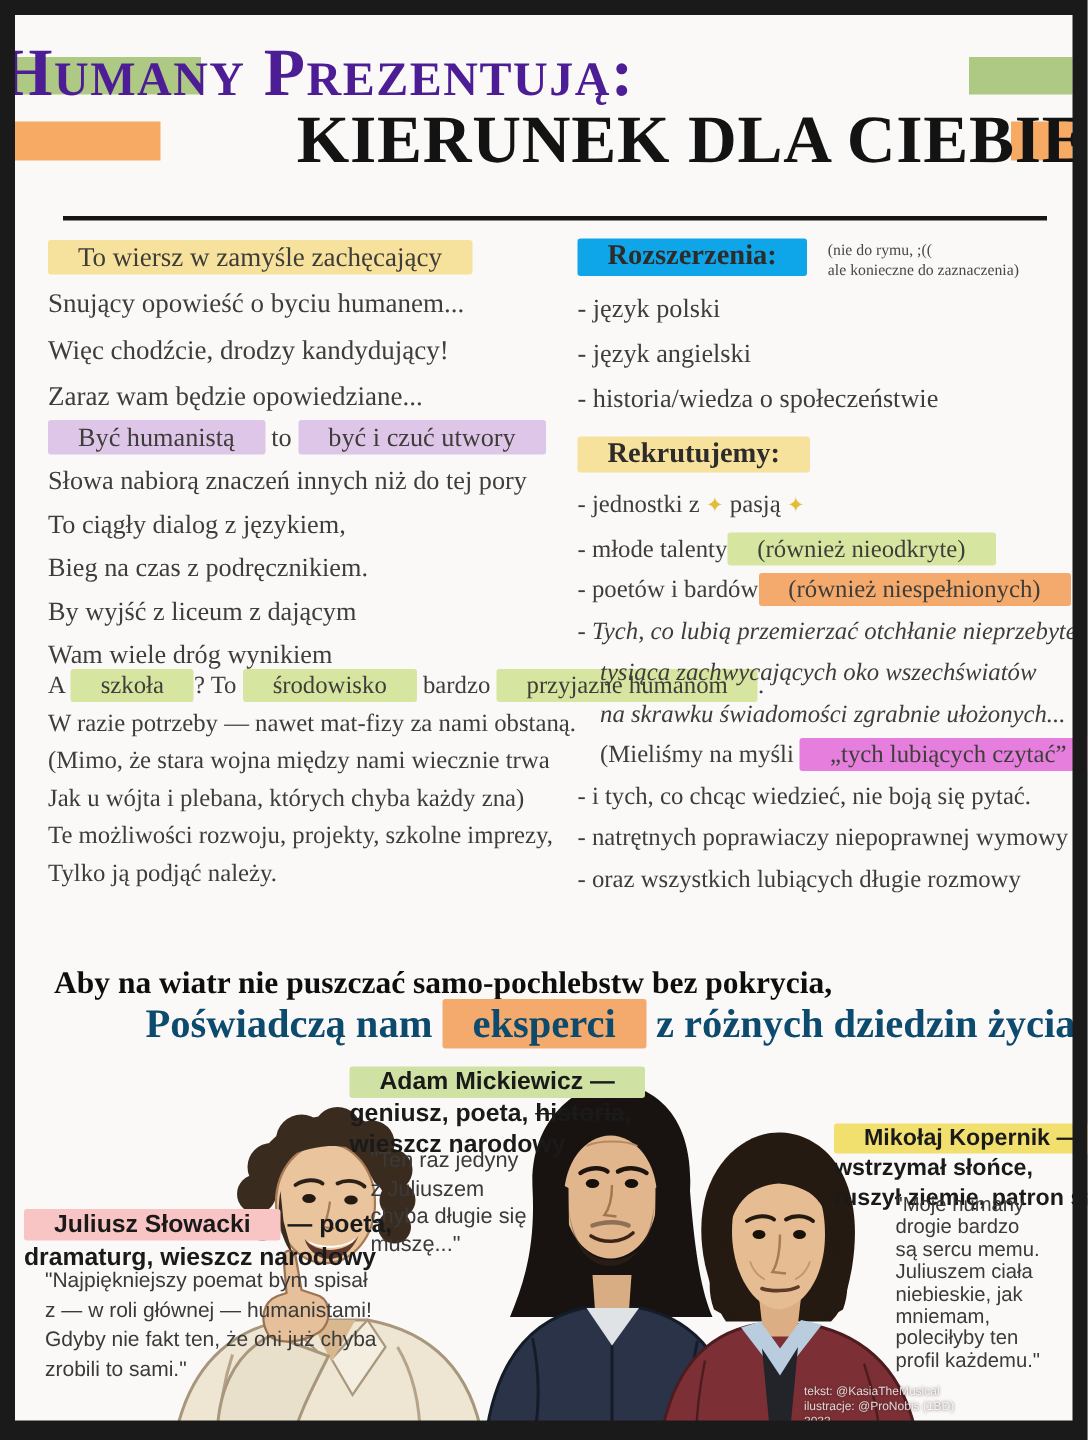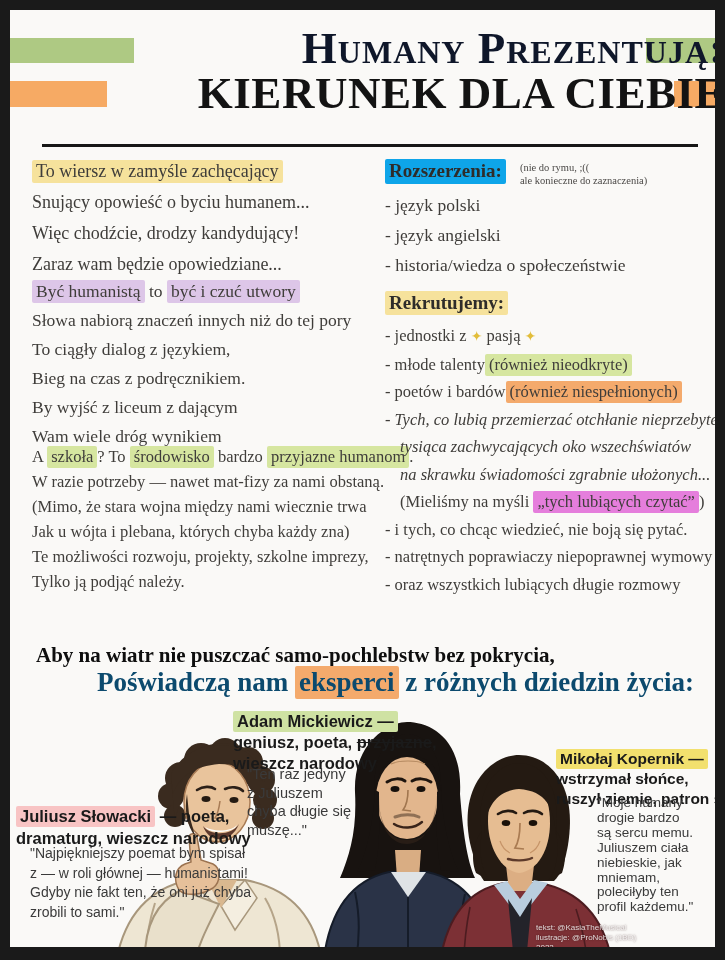--- a/index.html
+++ b/index.html
@@ -5,35 +5,35 @@
   html,body{margin:0;padding:0;background:#2e2e2e;}
   .page{position:relative;width:725px;height:960px;background:#faf9f7;overflow:hidden;
         font-family:"Liberation Serif",serif;color:#3f3d3a;}
   .frame{position:absolute;inset:0;border:10px solid #1a1a1a;border-bottom-width:13px;z-index:90;pointer-events:none;}
   
   .bar{position:absolute;}
   .bar.green{background:#aec983;top:38px;height:25px;}
   .bar.orange{background:#f6aa64;top:81px;height:26px;}
   #bar-gl{left:10px;width:124px;} #bar-gr{left:646px;width:69px;}
   #bar-ol{left:10px;width:97px;}  #bar-or{left:674px;width:41px;}
-  .title1{position:absolute;top:25px;left:0;width:100%;text-align:right;margin:0;
-          font-variant:small-caps;font-weight:700;font-size:45px;line-height:46px;letter-spacing:1px;color:#0f172a;}
+  .title1{position:absolute;top:25px;left:0;width:100%;text-align:left;margin:0;
+          font-variant:small-caps;font-weight:700;font-size:45px;line-height:46px;letter-spacing:1px;color:#4c1d95;}
   .title2{position:absolute;top:70px;left:0;width:100%;text-align:right;margin:0;
           font-weight:700;font-size:45px;line-height:46px;letter-spacing:.5px;color:#131313;}
   .rule{position:absolute;top:144px;left:42px;width:656px;height:3px;background:#161616;}
   
   .stanza{position:absolute;left:32px;}
   .s1{top:156px;font-size:18px;line-height:31px;}
   .s2{top:277px;font-size:17.5px;line-height:29px;}
   .s3{top:444px;font-size:16.5px;line-height:25px;}
   .line{white-space:nowrap;}
   .line.ind{padding-left:15px;}
   .it{font-style:italic;}
   .strike{text-decoration:line-through;}
-  .hl{padding:1px 4px 2px;border-radius:2px;}
+  .hl{padding:1px 20px 2px;border-radius:2px;}
   .hl-yellow{background:#f6e29c;} .hl-purple{background:#ddc6e8;} .hl-green{background:#d6e6a0;}
   .hl-red{background:#0ea5e9;}    .hl-magenta{background:#e57edc;} .hl-orange{background:#f4aa6c;}
   .hl-pink{background:#f8c4c4;}   .hl-nameYellow{background:#f2e06e;} .hl-nameGreen{background:#cfe2a3;}
   
   .ext-row{position:absolute;left:385px;top:159px;display:flex;gap:14px;align-items:flex-start;}
   .rc-head{font-weight:700;font-size:19px;color:#2e2c2a;}
   .note{font-size:10.5px;line-height:12.5px;color:#4a4846;padding-top:3px;}
   .ext-items{position:absolute;left:385px;top:190px;font-size:17.5px;line-height:30px;}
   .rec-head-wrap{position:absolute;left:385px;top:292px;}
   .rec-items{position:absolute;left:385px;top:322px;font-size:16.5px;line-height:27.5px;}
@@ -201,21 +201,21 @@
     <path d="M140 51 C146 48 154 49 158 53" stroke="#2c2018" stroke-width="2.6" fill="none" stroke-linecap="round"></path>
     <ellipse cx="121" cy="61" rx="4.5" ry="3" fill="#241a12"></ellipse>
     <ellipse cx="149" cy="62" rx="4.5" ry="3" fill="#241a12"></ellipse>
     <path d="M135 63 C134 71 132 77 130 80 L138 81" stroke="#a87b55" stroke-width="1.5" fill="none"></path>
     <path d="M118 88 C126 98 146 98 154 86 C146 106 124 106 118 88 Z" fill="#5e3a2e"></path>
     <path d="M120 89 C128 94 146 94 152 87 L150 90 C142 95 128 95 122 91 Z" fill="#ffffff"></path>
   </svg>
 
   <div class="expert-name" id="name-mick">
       <div class="line"><span class="hl hl-nameGreen">Adam Mickiewicz —</span></div>
-      <div class="line"><span>geniusz, poeta, </span><span class="strike">przyjazne</span><span>,</span></div>
+      <div class="line"><span>geniusz, poeta, </span><span class="strike">historia</span><span>,</span></div>
       <div class="line"><span>wieszcz narodowy</span></div>
     </div>
   <div class="expert-quote" id="quote-mick">
       <div class="line"><span>"Ten raz jedyny</span></div>
       <div class="line"><span>z Juliuszem</span></div>
       <div class="line"><span>chyba długie się</span></div>
       <div class="line"><span>muszę..."</span></div>
     </div>
 
   <div class="expert-name" id="name-slow">

